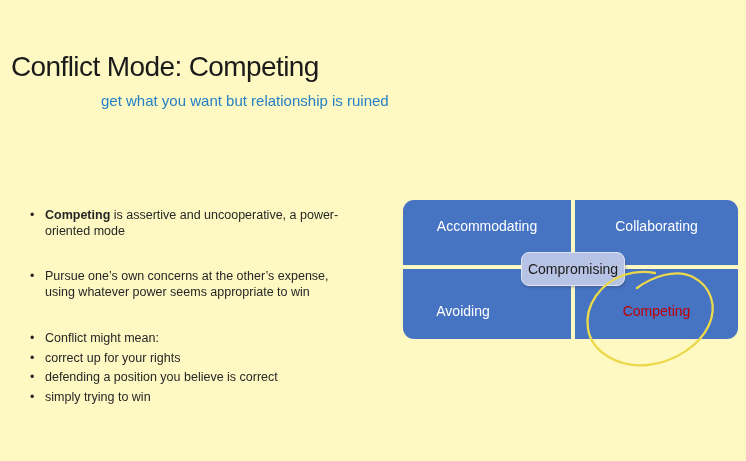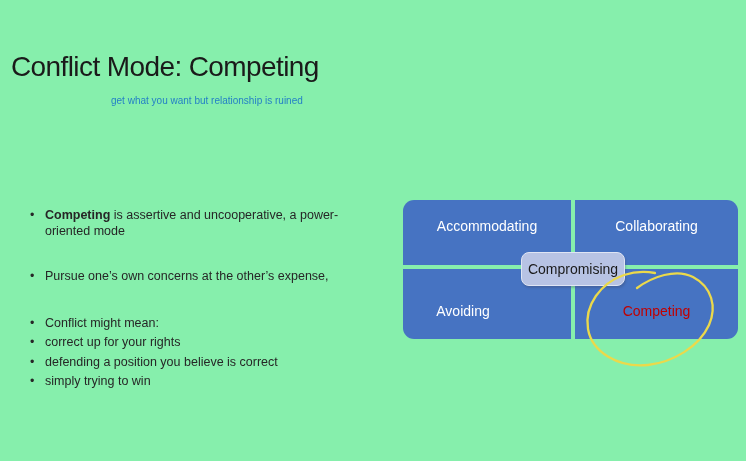--- a/index.html
+++ b/index.html
@@ -1,33 +1,33 @@
 <!DOCTYPE html>
 <html style="--title_text: #1a1a1a; --body_text: #262626; --note_blue: #2580c6; --quadrant_blue: #4673c2; --center_fill: #b7c3e4; --highlight_red: #c00000; --circle_yellow: #ebd94b;"><head>
 <meta charset="utf-8">
 <style>
   html,body{margin:0;padding:0;background:#e8e8e8;}
   .slide{
     position:relative;
     width:746px;height:461px;
-    background:#86efac;
+    background:#fef9c3;
     overflow:hidden;
     font-family:"Liberation Sans",sans-serif;
   }
   
   .title{
     position:absolute;left:11px;top:30px;
     font-size:28px;font-weight:400;letter-spacing:-0.6px;
     color:var(--title_text,#1a1a1a);
     line-height:36px;white-space:nowrap;
   }
   
   .note{
-    position:absolute;left:111px;top:94px;
-    font-size:10px;line-height:13px;
+    position:absolute;left:101px;top:94px;
+    font-size:15px;line-height:13px;
     color:var(--note_blue,#2580c6);
     white-space:nowrap;
   }
   
   .bullets{
     position:absolute;left:30px;top:164px;width:350px;
     font-size:12.5px;line-height:15.5px;color:var(--body_text,#262626);margin-top:44px;
   }
   .li{display:flex;}
   .li .marker{flex:0 0 15px;}
@@ -84,21 +84,21 @@
 
   <div class="note">get what you want but relationship is ruined</div>
 
   <div class="bullets">
     <div class="li">
       <span class="marker"></span>
       <div class="txt"><b>Competing</b><span> is assertive and uncooperative, a power-</span><br><span>oriented mode</span></div>
     </div>
     <div class="li sp1">
       <span class="marker"></span>
-      <div class="txt"><span>Pursue one’s own concerns at the other’s expense,</span><br></div>
+      <div class="txt"><span>Pursue one’s own concerns at the other’s expense,</span><br><span>using whatever power seems appropriate to win</span></div>
     </div>
     <div class="li sp2">
       <span class="marker"></span>
       <div class="txt">Conflict might mean:</div>
     </div>
     <div class="li sp3">
       <span class="marker"></span>
       <div class="txt">correct up for your rights</div>
     </div>
     <div class="li sp3">

